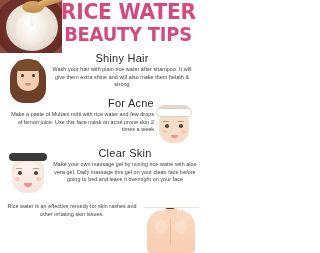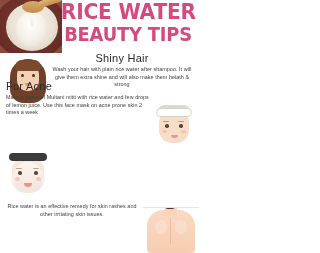--- a/index.html
+++ b/index.html
@@ -72,21 +72,21 @@
     font-size: 5.4px;
     line-height: 7.6px;
     color: #3d3d3d;
     letter-spacing: 0.05px;
   }
 
   #sec-shiny {
     left: 48px; top: 52px; width: 148px; text-align: center;
   }
   #sec-acne {
-    left: 6px; top: 80px; width: 148px; text-align: left;
+    left: 6px; top: 97px; width: 148px; text-align: right;
   }
   #sec-clear {
     left: 52px; top: 147px; width: 146px; text-align: center;
   }
   #sec-itchy {
     left: 4px; top: 203px; width: 136px; text-align: center;
   }
 
   
   .img-block { position: absolute; overflow: hidden; }
@@ -345,20 +345,24 @@
     <div class="band"></div>
     <div class="brow l"></div>
     <div class="brow r"></div>
     <div class="eye l"></div>
     <div class="eye r"></div>
     <div class="cheek l"></div>
     <div class="cheek r"></div>
     <div class="mouth"></div>
   </div>
 
+  <div class="section" id="sec-clear">
+    <div class="sec-head">Clear Skin</div>
+    <div class="sec-body">Make your own massage gel by mixing rice watre with aloe vera gel. Daily massage this gel on your clean face before going to bed and leave it overnight on your face</div>
+  </div>
 
   <div class="section" id="sec-itchy">
     <div class="sec-body">Rice water is an effective remedy for skin rashes and other irritating skin issues.</div>
   </div>
 
   <div class="img-block" id="img-back">
     <div class="torso"></div>
     <div class="blade l"></div>
     <div class="blade r"></div>
     <div class="spine"></div>

